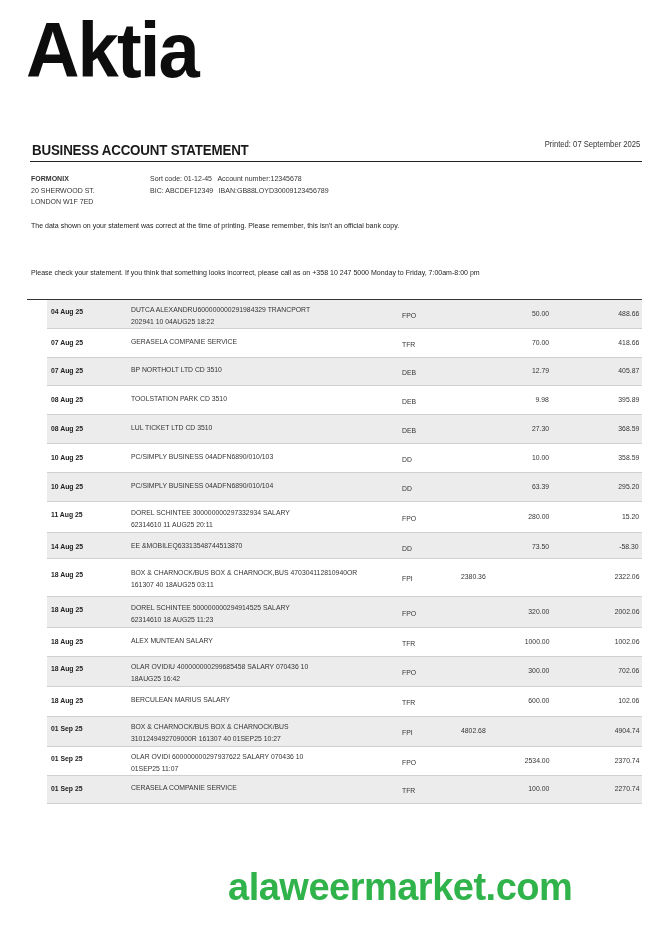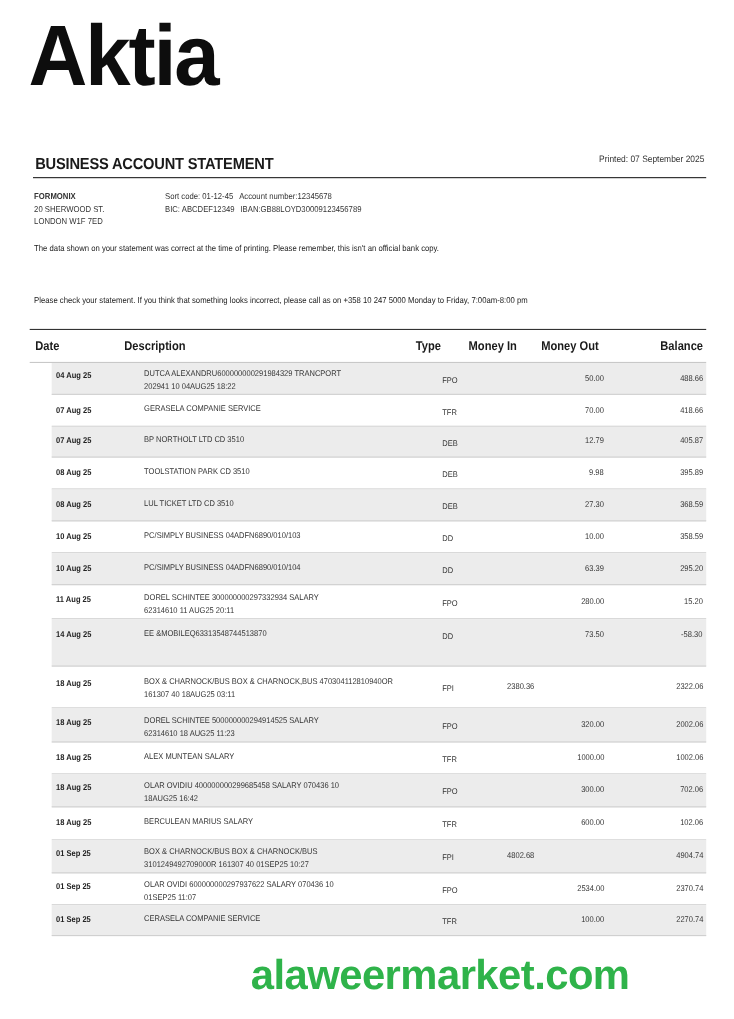--- a/index.html
+++ b/index.html
@@ -105,28 +105,20 @@
 
 <div class="account">
   <div><span>Sort code: 01-12-45</span><span class="gap"></span><span>Account number:12345678</span></div>
   <div><span>BIC: ABCDEF12349</span><span class="gap"></span><span>IBAN:GB88LOYD30009123456789</span></div>
 </div>
 
 <div class="note note1">The data shown on your statement was correct at the time of printing. Please remember, this isn't an official bank copy.</div>
 <div class="note note2">Please check your statement. If you think that something looks incorrect, please call as on +358 10 247 5000 Monday to Friday, 7:00am-8:00 pm</div>
 
 <div class="table">
-  <div class="thead">
-    <div class="th" style="left:5px">Date</div>
-    <div class="th" style="left:86px">Description</div>
-    <div class="th" style="left:351px">Type</div>
-    <div class="th" style="left:399px">Money In</div>
-    <div class="th" style="left:465px">Money Out</div>
-    <div class="th right" style="right:3px">Balance</div>
-  </div>
   <div id="rows">
       <div class="row alt" style="height: 29px;">
         <div class="cell c-date" style="top: 7px;">04 Aug 25</div>
         <div class="cell c-desc" style="top: 4px;">
           <div>DUTCA ALEXANDRU600000000291984329 TRANCPORT</div>
           <div>202941 10 04AUG25 18:22</div>
         </div>
         <div class="cell c-type" style="top: 11px;">FPO</div>
         <div class="cell c-in" style="top: 9px;"></div>
         <div class="cell c-out" style="top: 9px;">50.00</div>
@@ -196,21 +188,21 @@
         <div class="cell c-date" style="top: 8px;">11 Aug 25</div>
         <div class="cell c-desc" style="top: 5px;">
           <div>DOREL SCHINTEE 300000000297332934 SALARY</div>
           <div>62314610 11 AUG25 20:11</div>
         </div>
         <div class="cell c-type" style="top: 12px;">FPO</div>
         <div class="cell c-in" style="top: 10px;"></div>
         <div class="cell c-out" style="top: 10px;">280.00</div>
         <div class="cell c-bal" style="top: 10px;">15.20</div>
       </div>
-      <div class="row alt" style="height: 43px;">
+      <div class="row alt" style="height: 26px;">
         <div class="cell c-date" style="top: 9px;">14 Aug 25</div>
         <div class="cell c-desc" style="top: 7px;">
           <div>EE &amp;MOBILEQ63313548744513870</div>
         </div>
         <div class="cell c-type" style="top: 11px;">DD</div>
         <div class="cell c-in" style="top: 9px;"></div>
         <div class="cell c-out" style="top: 9px;">73.50</div>
         <div class="cell c-bal" style="top: 9px;">-58.30</div>
       </div>
       <div class="row" style="height: 38px;">

